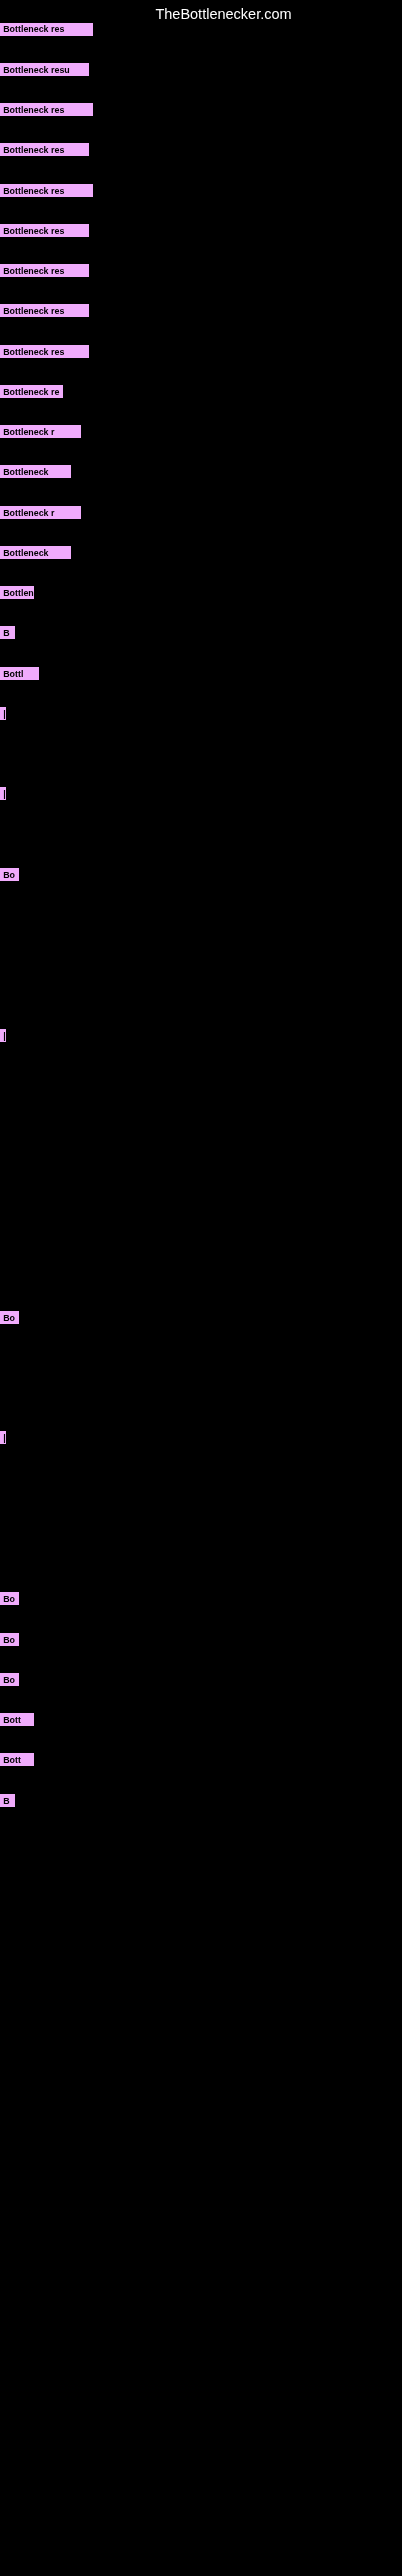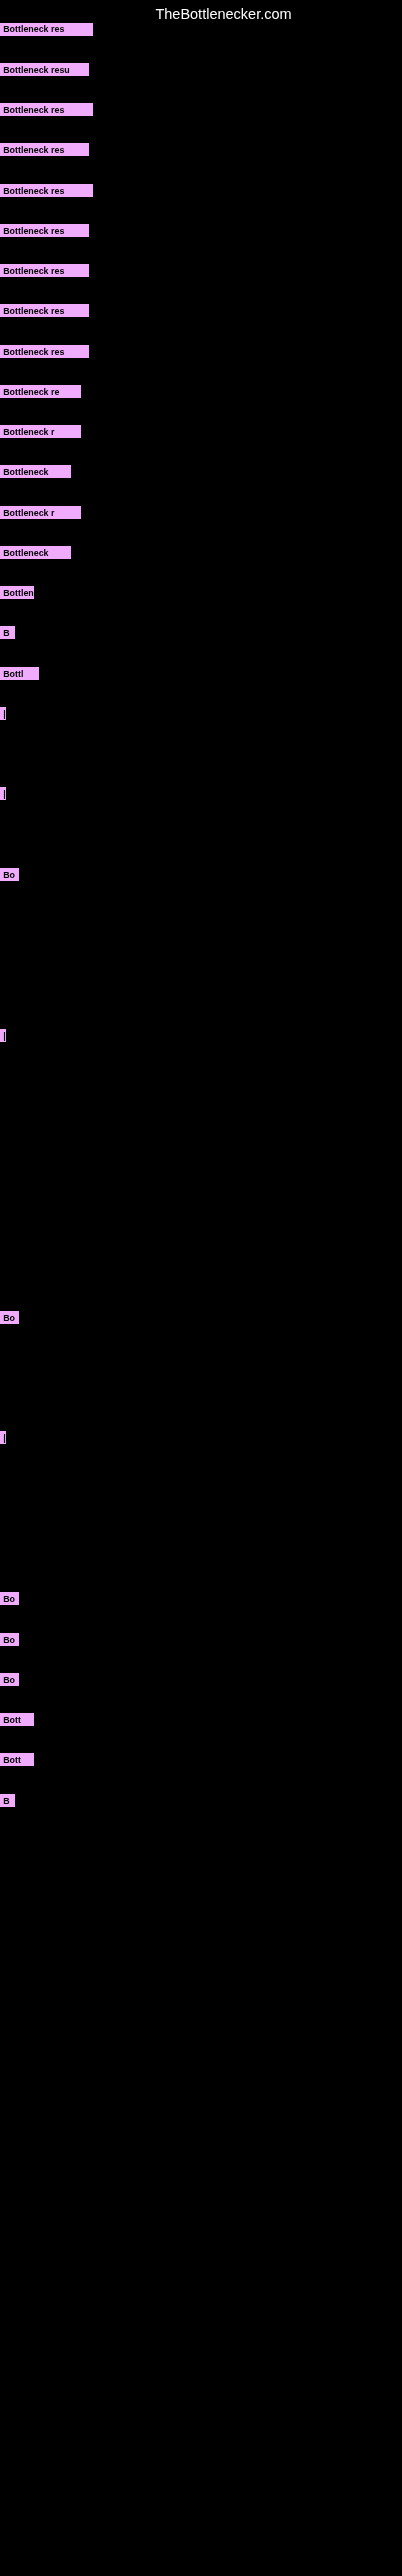--- a/index.html
+++ b/index.html
@@ -49,21 +49,21 @@
 <div id="labels-container">
     <div class="bottleneck-label" style="top: 22.5px; max-width: 93px; width: 93px;">Bottleneck res</div>
     <div class="bottleneck-label" style="top: 63px; max-width: 97px; width: 89px;">Bottleneck resu</div>
     <div class="bottleneck-label" style="top: 103px; max-width: 93px; width: 93px;">Bottleneck res</div>
     <div class="bottleneck-label" style="top: 143px; max-width: 89px; width: 89px;">Bottleneck res</div>
     <div class="bottleneck-label" style="top: 184px; max-width: 93px; width: 93px;">Bottleneck res</div>
     <div class="bottleneck-label" style="top: 224px; max-width: 89px; width: 89px;">Bottleneck res</div>
     <div class="bottleneck-label" style="top: 264px; max-width: 89px; width: 89px;">Bottleneck res</div>
     <div class="bottleneck-label" style="top: 304px; max-width: 89px; width: 89px;">Bottleneck res</div>
     <div class="bottleneck-label" style="top: 345px; max-width: 89px; width: 89px;">Bottleneck res</div>
-    <div class="bottleneck-label" style="top: 385px; max-width: 85px; width: 81px;">Bottleneck re</div>
+    <div class="bottleneck-label" style="top: 385px; max-width: 85px; width: 63px;">Bottleneck re</div>
     <div class="bottleneck-label" style="top: 425px; max-width: 81px; width: 81px;">Bottleneck r</div>
     <div class="bottleneck-label" style="top: 465px; max-width: 71px; width: 71px;">Bottleneck</div>
     <div class="bottleneck-label" style="top: 506px; max-width: 81px; width: 81px;">Bottleneck r</div>
     <div class="bottleneck-label" style="top: 546px; max-width: 71px; width: 71px;">Bottleneck</div>
     <div class="bottleneck-label" style="top: 586px; max-width: 50px; width: 34px;">Bottlen</div>
     <div class="bottleneck-label" style="top: 626px; max-width: 14.5px; width: 14.5px;">B</div>
     <div class="bottleneck-label" style="top: 667px; max-width: 39px; width: 39px;">Bottl</div>
     <div class="bottleneck-label" style="top: 707px; max-width: 6.4px; width: 6.4px;">|</div>
     <div class="bottleneck-label" style="top: 787px; max-width: 6.4px; width: 6.4px;">|</div>
     <div class="bottleneck-label" style="top: 868px; max-width: 19.3px; width: 19.3px;">Bo</div>

